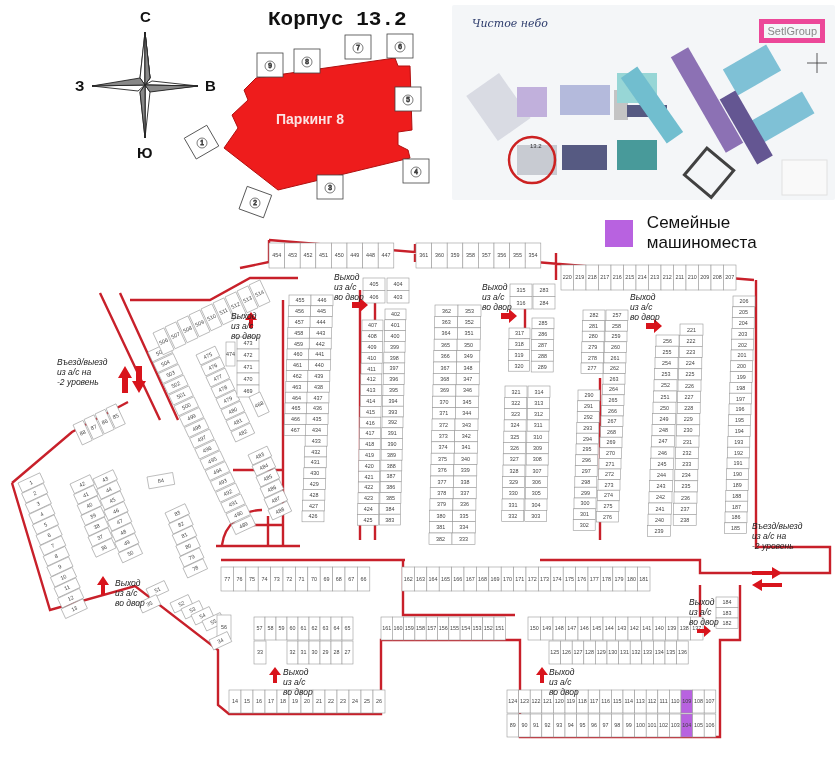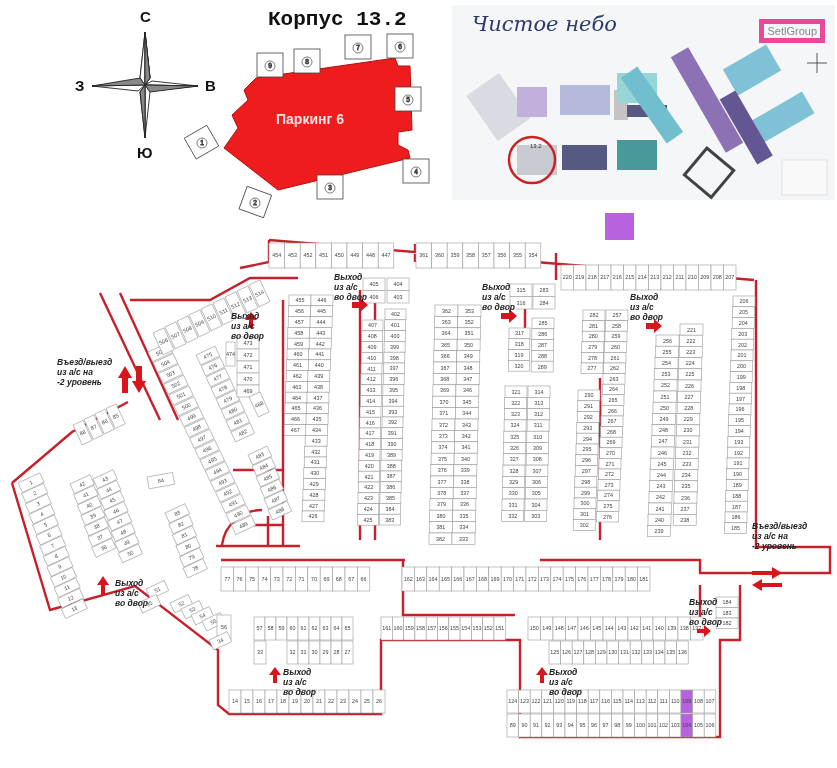--- a/index.html
+++ b/index.html
@@ -5,23 +5,23 @@
   html,body{margin:0;padding:0;background:#fff;}
   body{width:837px;height:768px;position:relative;overflow:hidden;font-family:"Liberation Sans",sans-serif;}
   #canvas{position:absolute;left:0;top:0;width:837px;height:768px;}
   .title{position:absolute;left:268px;top:8px;font-size:21px;font-weight:bold;color:#111;font-family:Liberation Mono, monospace;}
   .compass-label{position:absolute;font-size:15px;font-weight:bold;color:#111;font-family:"Liberation Sans",sans-serif;}
   .legend{position:absolute;left:605px;top:213px;display:flex;align-items:center;gap:14px;}
   .legend-swatch{width:29px;height:27px;background:#b862e0;}
   .legend-text{font-size:17px;color:#111;font-family:"Liberation Sans",sans-serif;}
   .minimap{position:absolute;left:452px;top:5px;width:383px;height:195px;background:#f4f6f8;border-radius:2px;overflow:hidden;}
   .minimap-brand{position:absolute;right:10px;top:14px;font-size:11px;color:#888;border:5px solid #ec4899;padding:1px 3px;font-family:"Liberation Sans",sans-serif;}
-  .minimap-logo{position:absolute;left:20px;top:12px;font-size:21px;font-style:italic;color:#2b3a6b;font-family:"DejaVu Serif",serif;line-height:14px;}
+  .minimap-logo{position:absolute;left:20px;top:12px;font-size:11px;font-style:italic;color:#2b3a6b;font-family:"DejaVu Serif",serif;line-height:14px;}
   .spot-text{font-family:"Liberation Sans",sans-serif;font-size:5.4px;fill:#444;text-anchor:middle;dominant-baseline:middle;}
-  .note{position:absolute;font-family:"Liberation Sans",sans-serif;font-style:italic;font-weight:bold;font-size:8.5px;line-height:10px;color:#222;white-space:pre;}
+  .note{position:absolute;font-family:"Liberation Sans",sans-serif;font-style:italic;font-weight:normal;font-size:8.5px;line-height:10px;color:#222;white-space:pre;}
   .bldg-label{position:absolute;left:276px;top:111px;font-size:14px;font-weight:bold;color:#fbe3e3;font-family:"Liberation Sans",sans-serif;}
 </style>
 </head>
 <body>
 
 <div id="canvas">
   <svg id="plan" width="837" height="768" viewBox="0 0 837 768" xmlns="http://www.w3.org/2000/svg">
 
     <g stroke="#222" stroke-width="0.9">
       <polygon points="145,32 150,78 145,85 140,78" fill="#fff"></polygon>
@@ -2174,21 +2174,21 @@
         <path d="M752,571 L772,571 L772,567 L782,573 L772,579 L772,575 L752,575 Z"></path>
         <path d="M782,583 L762,583 L762,579 L752,585 L762,591 L762,587 L782,587 Z"></path>
       </g>
   </svg>
 
   <div class="title">Корпус 13.2</div>
   <div class="compass-label" style="left:140px;top:8px">С</div>
   <div class="compass-label" style="left:137px;top:144px">Ю</div>
   <div class="compass-label" style="left:75px;top:77px">З</div>
   <div class="compass-label" style="left:205px;top:77px">В</div>
-  <div class="bldg-label">Паркинг 6</div>
+  <div class="bldg-label">Паркинг 8</div>
 
   <div class="minimap">
     <div class="minimap-logo">Чистое небо</div>
     <div class="minimap-brand">SetlGroup</div>
     <svg width="383" height="195" style="position:absolute;left:0;top:0">
       <g opacity="0.85">
         <rect x="25" y="75" width="40" height="55" fill="#d4d6e0" transform="rotate(-35 45 100)"></rect>
         <rect x="65" y="82" width="30" height="30" fill="#b8a4d8"></rect>
         <rect x="108" y="80" width="50" height="30" fill="#a8b0d8"></rect>
         <rect x="162" y="85" width="14" height="30" fill="#bbbbbb"></rect>
@@ -2209,20 +2209,21 @@
       <text x="78" y="143" font-size="6" fill="#333" font-family="Liberation Sans, sans-serif">13.2</text>
       <g stroke="#333" stroke-width="0.8">
           <line x1="355" y1="58" x2="375" y2="58"></line>
           <line x1="365" y1="48" x2="365" y2="68"></line>
         </g>
     </svg>
   </div>
 
   <div class="legend">
     <div class="legend-swatch"></div>
+    <div class="legend-text">Семейные машиноместа</div>
   </div>
 
   
   <div class="note" style="left:334px;top:272px">Выход
 из а/с
 во двор</div>
   <div class="note" style="left:482px;top:282px">Выход
 из а/с
 во двор</div>
   <div class="note" style="left:630px;top:292px">Выход

